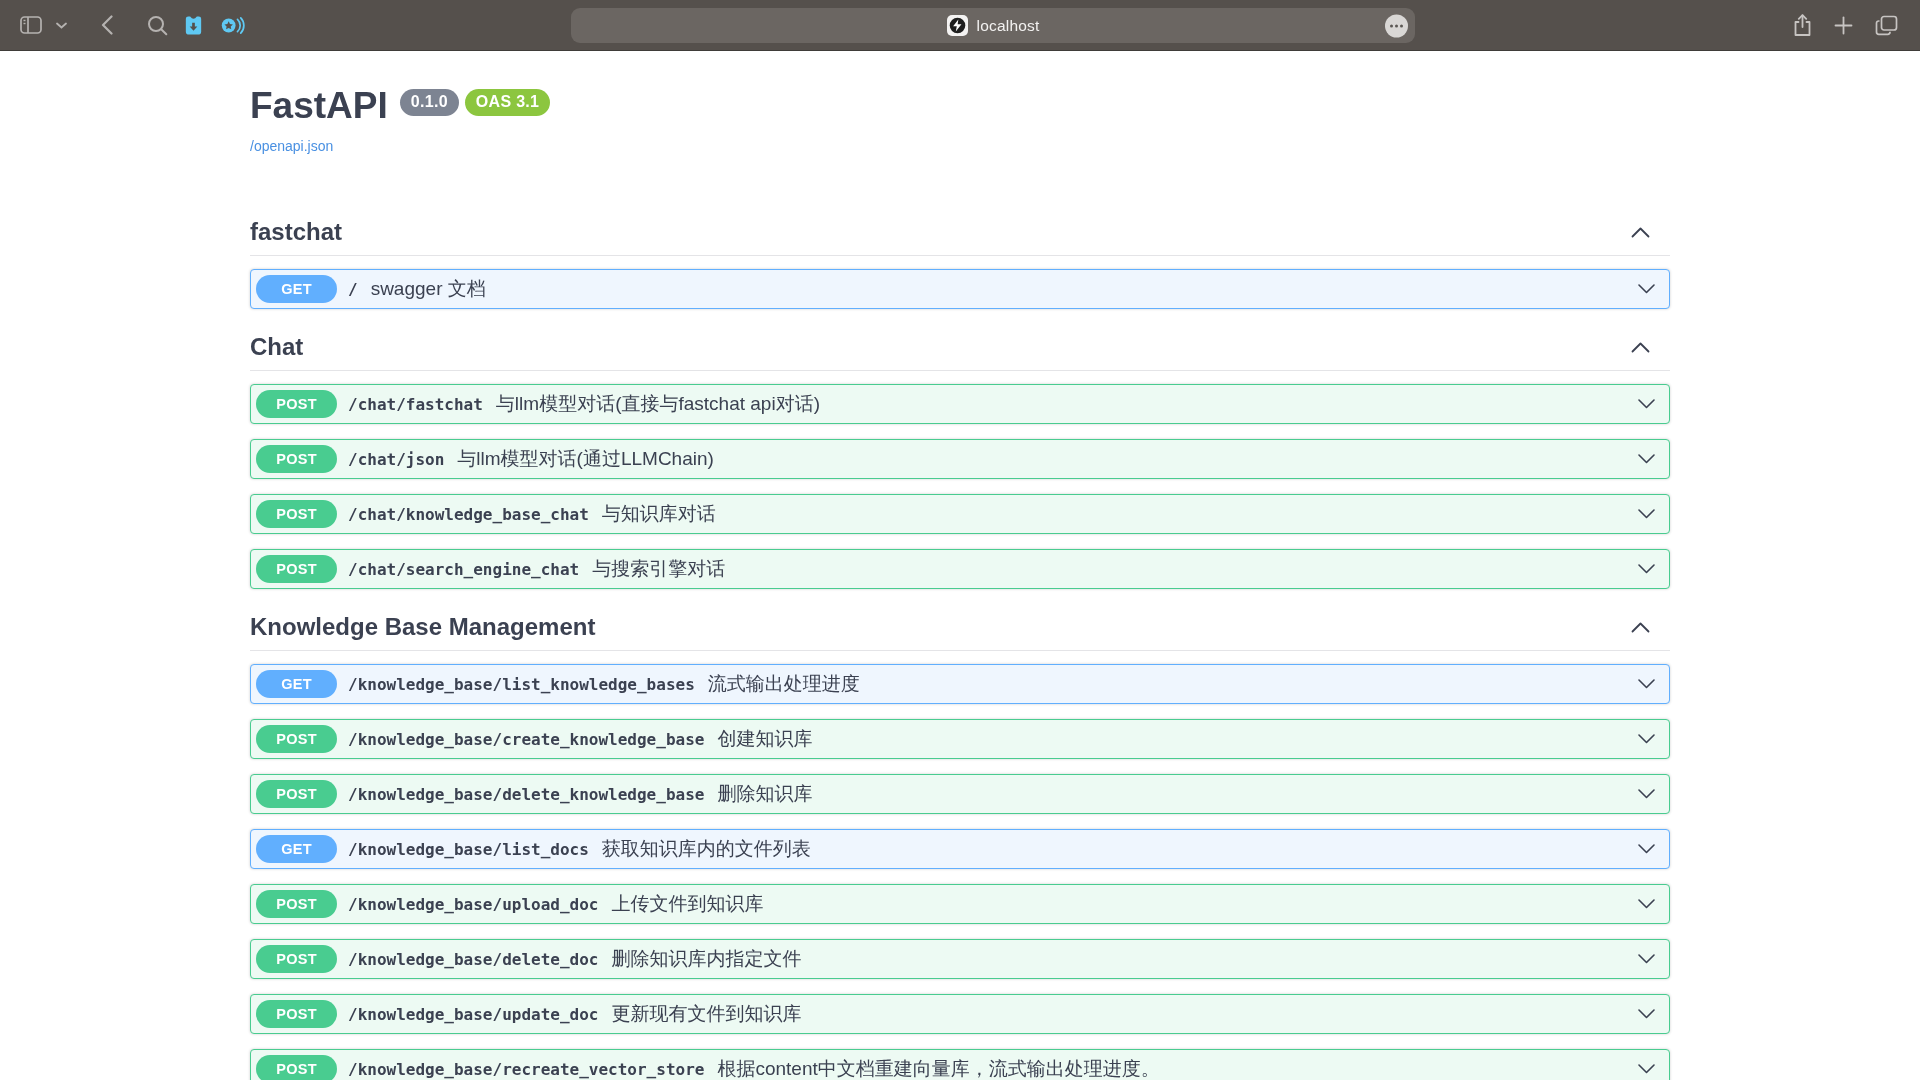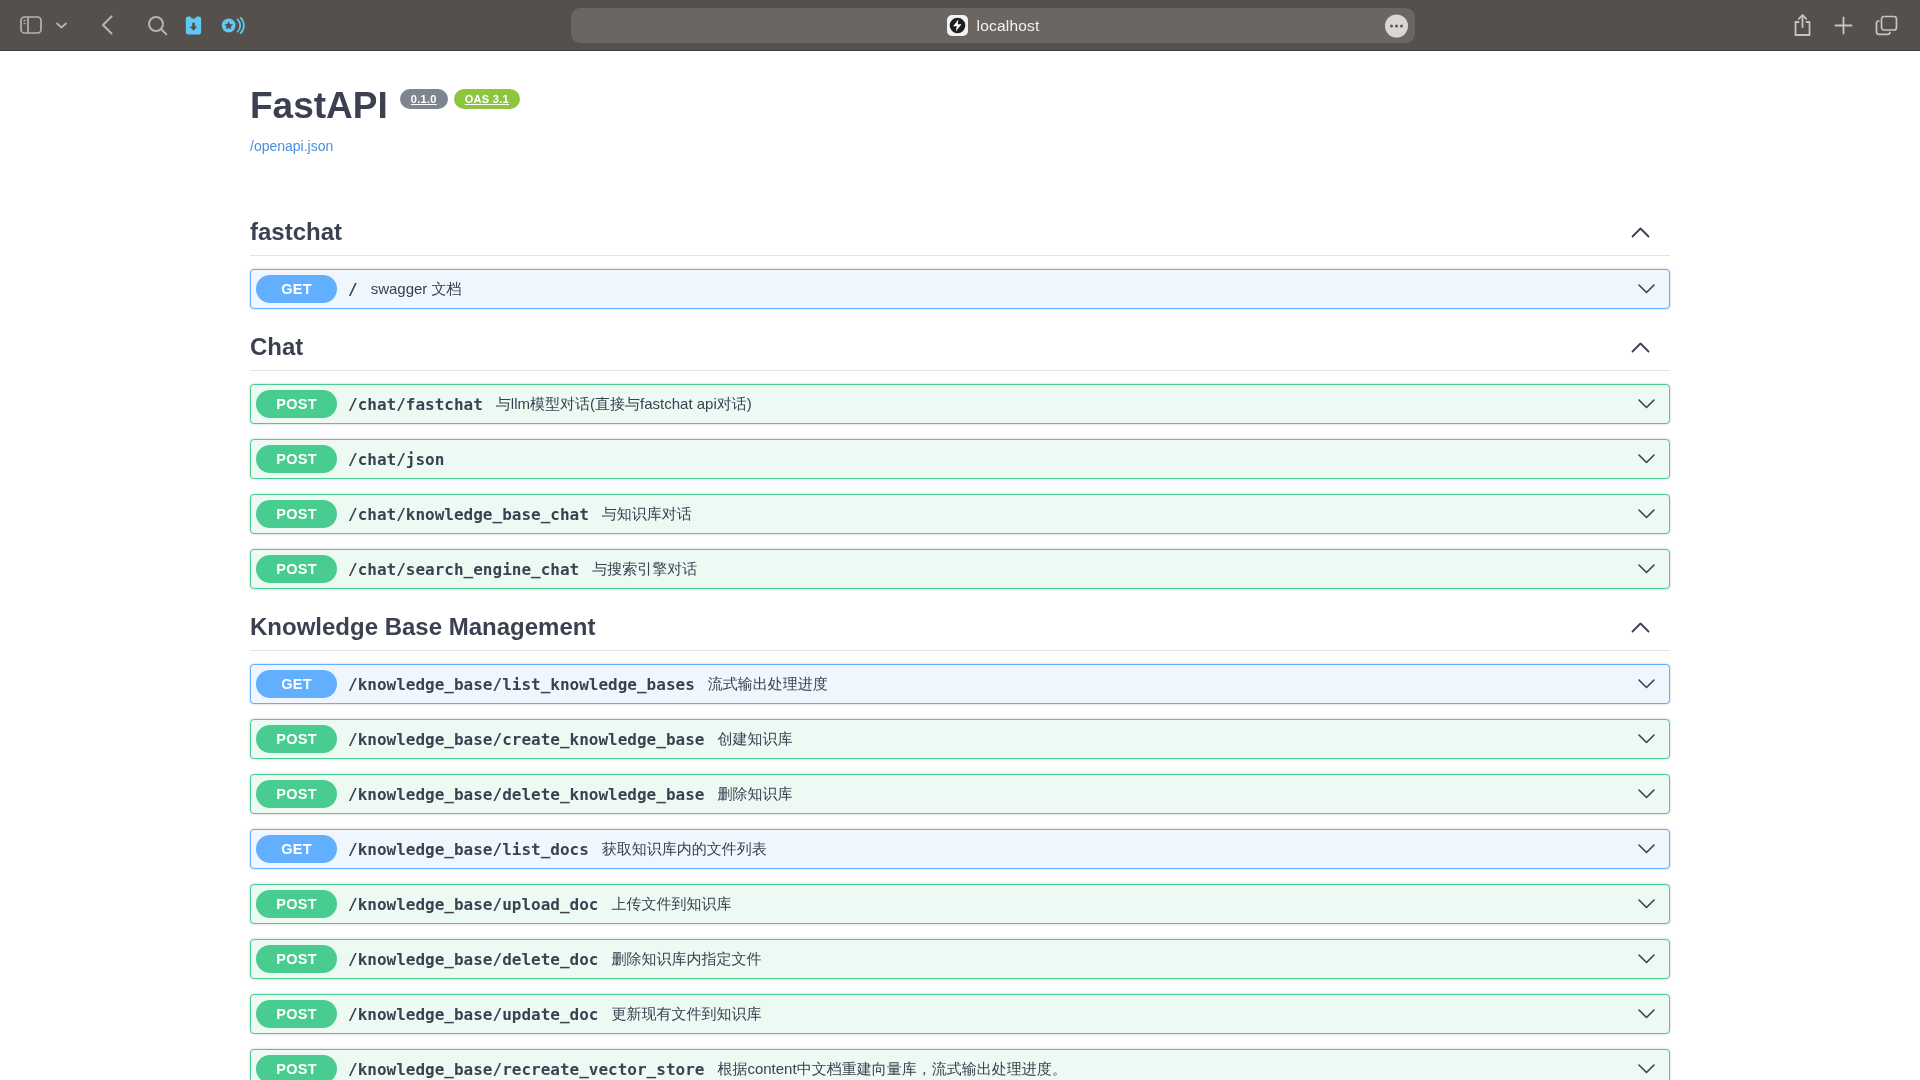--- a/index.html
+++ b/index.html
@@ -41,24 +41,23 @@
   .page { background: #fff; height: 1029px; overflow: hidden; }
   .wrapper { max-width: 1460px; margin: 0 auto; padding: 0 20px; }
 
   .info { margin-top: 34px; margin-bottom: 54px; }
   .api-title {
     font-size: 37px; font-weight: 700; color: #3b4151;
     display: flex; align-items: flex-start;
   }
   .title-badges { display: inline-flex; gap: 6px; margin-left: 12px; margin-top: 4px; }
   .pill {
-    font-size: 11px; font-weight: 700; color: #fff;
+    font-size: 16px; font-weight: 700; color: #fff;
     padding: 3px 11px; border-radius: 57px; letter-spacing: .3px;
     line-height: 1.3;
-    text-decoration: underline;
   }
   .pill.version { background: #7d8492; }
   .pill.oas { background: #8cc63f; }
   .spec-link { display: inline-block; margin-top: 11px; color: #4990e2; font-size: 14px; text-decoration: none; cursor: pointer; }
 
   
   .tag-section { margin-top: 9px; }
   .tag-header {
     display: flex; align-items: center; justify-content: space-between;
     padding: 9px 20px 9px 0;
@@ -85,21 +84,21 @@
     font-size: 14.5px; font-weight: 700; color: #fff;
     letter-spacing: .3px;
   }
   .opblock.get  .method-badge { background: #61affe; }
   .opblock.post .method-badge { background: #49cc90; }
   .op-path {
     margin-left: 11px;
     font-family: "DejaVu Sans Mono", "Liberation Mono", monospace;
     font-size: 16px; font-weight: 700; color: #3b4151;
   }
-  .op-desc { margin-left: 13px; font-size: 15px; color: #3b4151; flex: 1; }
+  .op-desc { margin-left: 13px; font-size: 19px; color: #3b4151; flex: 1; }
   .op-arrow { margin-left: auto; margin-right: 9px; display: flex; }
 </style>
 </head>
 <body>
 
 <div class="chrome">
   <div class="chrome-left">
     <button class="tbtn">
       <svg width="22" height="18" viewBox="0 0 22 18" fill="none" stroke="#b5b2b0" stroke-width="1.7">
         <rect x="1" y="1" width="20" height="16" rx="3.5"></rect>
@@ -229,20 +228,21 @@
             <span class="op-desc">与llm模型对话(直接与fastchat api对话)</span>
             <span class="op-arrow">
               <svg width="17" height="10" viewBox="0 0 17 10" fill="none" stroke="#3b4151" stroke-width="1.6" stroke-linecap="round" stroke-linejoin="round">
                 <path d="M1 1 L8.5 8.5 L16 1"></path>
               </svg>
             </span>
           </div>
           <div class="opblock post">
             <span class="method-badge">POST</span>
             <span class="op-path">/chat/json</span>
+            <span class="op-desc">与llm模型对话(通过LLMChain)</span>
             <span class="op-arrow">
               <svg width="17" height="10" viewBox="0 0 17 10" fill="none" stroke="#3b4151" stroke-width="1.6" stroke-linecap="round" stroke-linejoin="round">
                 <path d="M1 1 L8.5 8.5 L16 1"></path>
               </svg>
             </span>
           </div>
           <div class="opblock post">
             <span class="method-badge">POST</span>
             <span class="op-path">/chat/knowledge_base_chat</span>
             <span class="op-desc">与知识库对话</span>

